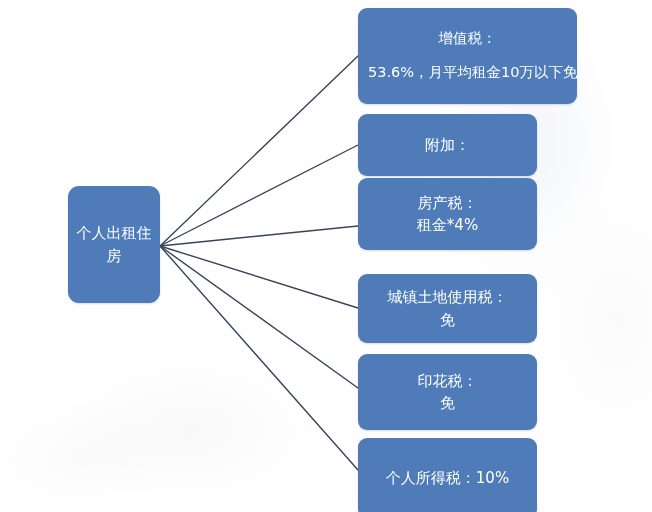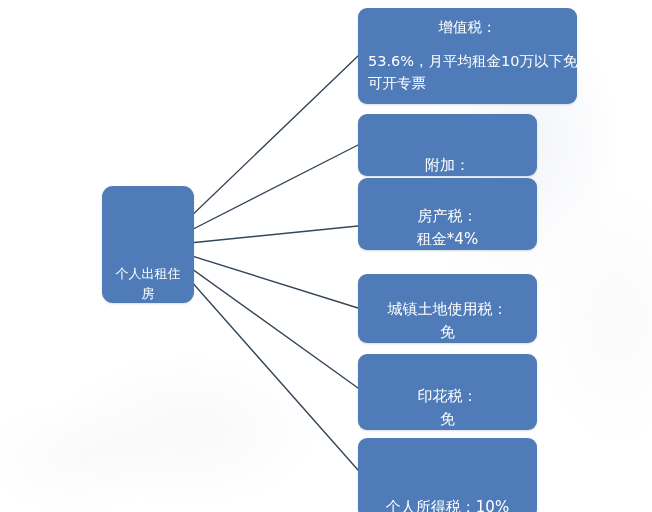--- a/index.html
+++ b/index.html
@@ -46,36 +46,35 @@
 
   .node {
     position: absolute;
     box-sizing: border-box;
     background: #4f7cb8;
     border-radius: 9px;
     color: #ffffff;
     display: flex;
     flex-direction: column;
     align-items: center;
-    justify-content: flex-end;
+    justify-content: center;
     text-align: center;
     line-height: 1.5;
     box-shadow: 0 1px 2px rgba(40,60,90,0.18);
   }
 
   
   #node-root {
     left: 68px;
     top: 186px;
     width: 92px;
     height: 117px;
-    font-size: 13px;
+    font-size: 15px;
     border-radius: 11px;
     padding: 0 6px;
-    margin-left: 34px;
   }
   #node-root .line {
     display: block;
     white-space: nowrap;
   }
 
   
   .node-right {
     left: 358px;
     width: 179px;
@@ -131,21 +130,20 @@
   </svg>
 
   <div class="node" id="node-root">
     <span class="line">个人出租住</span>
     <span class="line">房</span>
   </div>
 
   <div class="node node-right" id="node-vat">
     <span class="line l1">增值税：</span>
     <span class="line l2">53.6%，月平均租金10万以下免，</span>
-    <span class="line l3">可开专票</span>
   </div>
 
   <div class="node node-right" id="node-surcharge">
     <span class="line">附加：</span>
   </div>
 
   <div class="node node-right" id="node-property">
     <span class="line">房产税：</span>
     <span class="line">租金*4%</span>
   </div>

